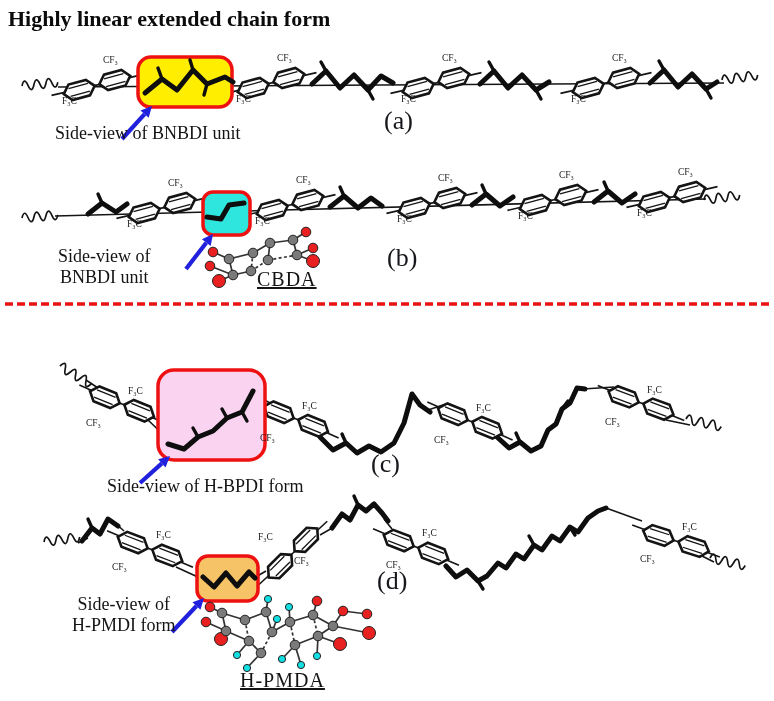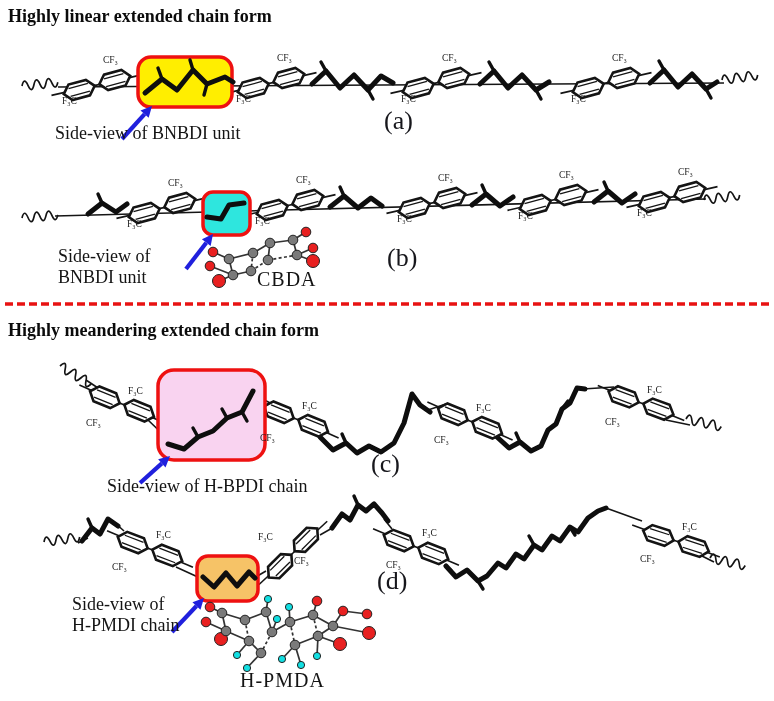--- a/index.html
+++ b/index.html
@@ -1,22 +1,22 @@
 <!DOCTYPE html>
 <html><head>
 <meta charset="utf-8">
 <style>
   html,body{margin:0;padding:0;background:#ffffff;}
   .canvas{position:relative;width:774px;height:701px;background:#fff;overflow:hidden;
           font-family:"Liberation Serif",serif;}
   #art{position:absolute;left:0;top:0;}
-  .h1{position:absolute;font-weight:bold;font-size:18px;color:#0b0b0b;white-space:nowrap;}
-  .callout{position:absolute;font-size:18px;color:#141414;line-height:21px;white-space:nowrap;}
+  .h1{position:absolute;font-weight:bold;font-size:22px;color:#0b0b0b;white-space:nowrap;}
+  .callout{position:absolute;font-size:18px;color:#141414;line-height:21px;white-space:nowrap;text-align:center;}
   .plabel{position:absolute;font-size:26px;color:#17171c;}
-  .mol{position:absolute;font-size:20px;color:#141414;letter-spacing:1px;}
+  .mol{position:absolute;font-size:20px;color:#141414;letter-spacing:1px;text-decoration:underline;}
   
   .tn{stroke:#151515;stroke-width:1.6;fill:none;}
   .zz{stroke:#0e0e0e;stroke-width:5;fill:none;stroke-linejoin:round;stroke-linecap:round;}
   .tk{stroke:#0e0e0e;stroke-width:3.4;stroke-linecap:round;}
   .cf3{font-family:"Liberation Serif",serif;font-size:9.5px;fill:#1c1c1c;}
 </style>
 </head>
 <body>
 
 <div class="canvas">
@@ -260,34 +260,33 @@
         <circle cx="247" cy="668" r="3.6" fill="#12dfe2" stroke="#222" stroke-width="1"></circle>
         <circle cx="282" cy="659" r="3.6" fill="#12dfe2" stroke="#222" stroke-width="1"></circle>
         <circle cx="301" cy="665" r="3.6" fill="#12dfe2" stroke="#222" stroke-width="1"></circle>
         <circle cx="237" cy="655" r="3.6" fill="#12dfe2" stroke="#222" stroke-width="1"></circle>
         <circle cx="317" cy="656" r="3.6" fill="#12dfe2" stroke="#222" stroke-width="1"></circle>
         <circle cx="289" cy="607" r="3.6" fill="#12dfe2" stroke="#222" stroke-width="1"></circle>
       </g>
     </svg>
 
   <div class="h1" style="left:8px;top:6px">Highly linear extended chain form</div>
-  <div class="h1" style="left:8px;top:320px">Highly meandering extended chain form</div>
 
   <div class="callout" style="left:55px;top:123px">Side-view of BNBDI unit</div>
 
   <div class="callout" style="left:58px;top:246px">
     <div>Side-view of</div>
     <div>BNBDI unit</div>
   </div>
 
-  <div class="callout" style="left:107px;top:476px">Side-view of H-BPDI chain</div>
+  <div class="callout" style="left:107px;top:476px">Side-view of H-BPDI form</div>
 
   <div class="callout" style="left:72px;top:594px">
     <div>Side-view of</div>
-    <div>H-PMDI chain</div>
+    <div>H-PMDI form</div>
   </div>
 
   <div class="plabel" style="left:384px;top:106px">(a)</div>
   <div class="plabel" style="left:387px;top:243px">(b)</div>
   <div class="plabel" style="left:371px;top:449px">(c)</div>
   <div class="plabel" style="left:377px;top:566px">(d)</div>
 
   <div class="mol" style="left:257px;top:268px">CBDA</div>
   <div class="mol" style="left:240px;top:669px">H-PMDA</div>
 </div>

